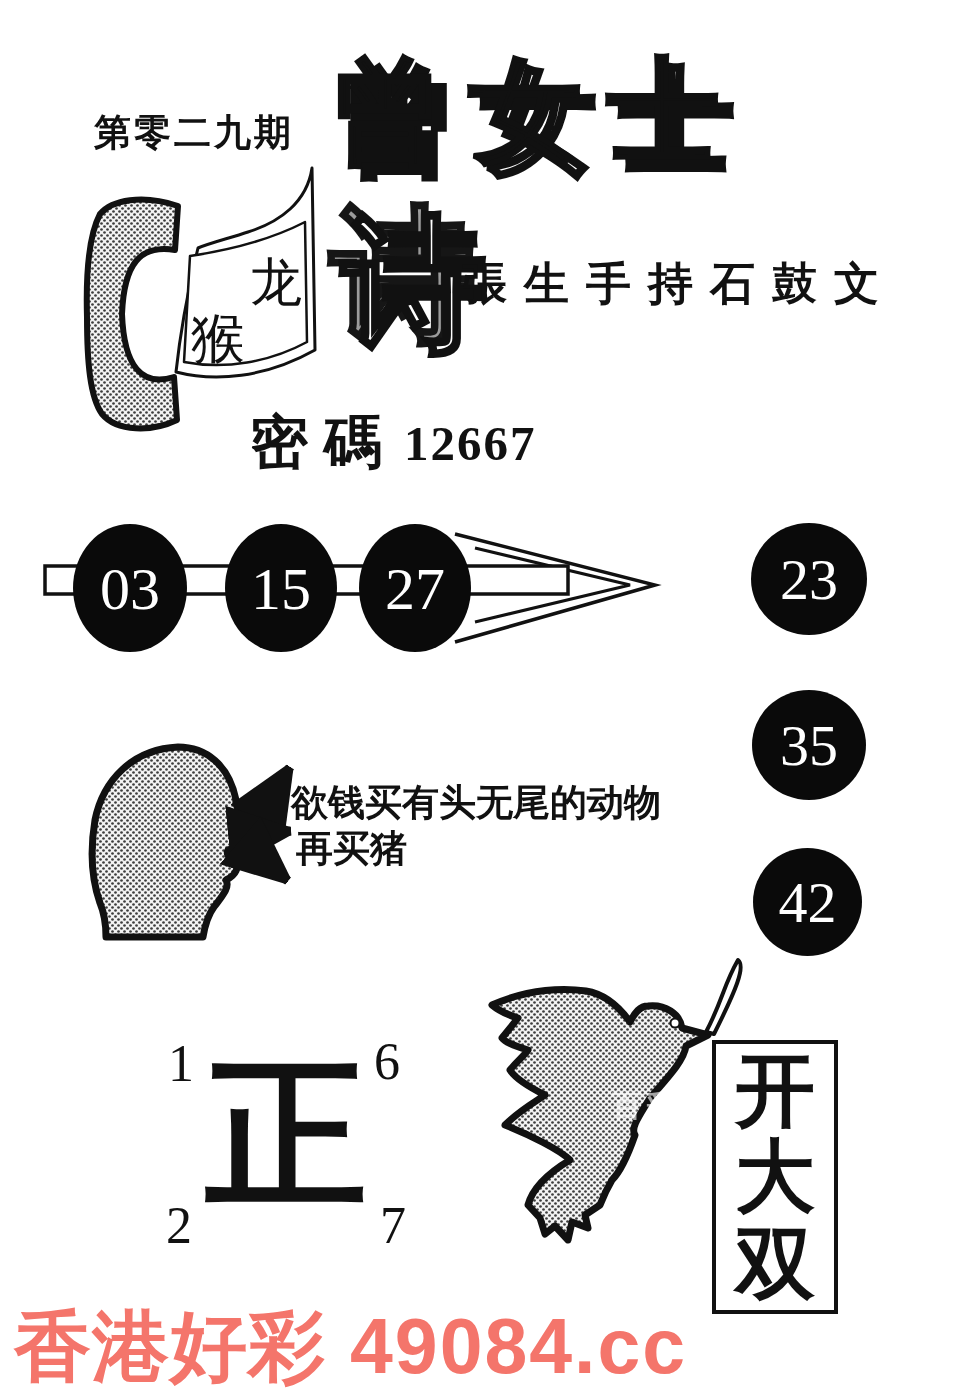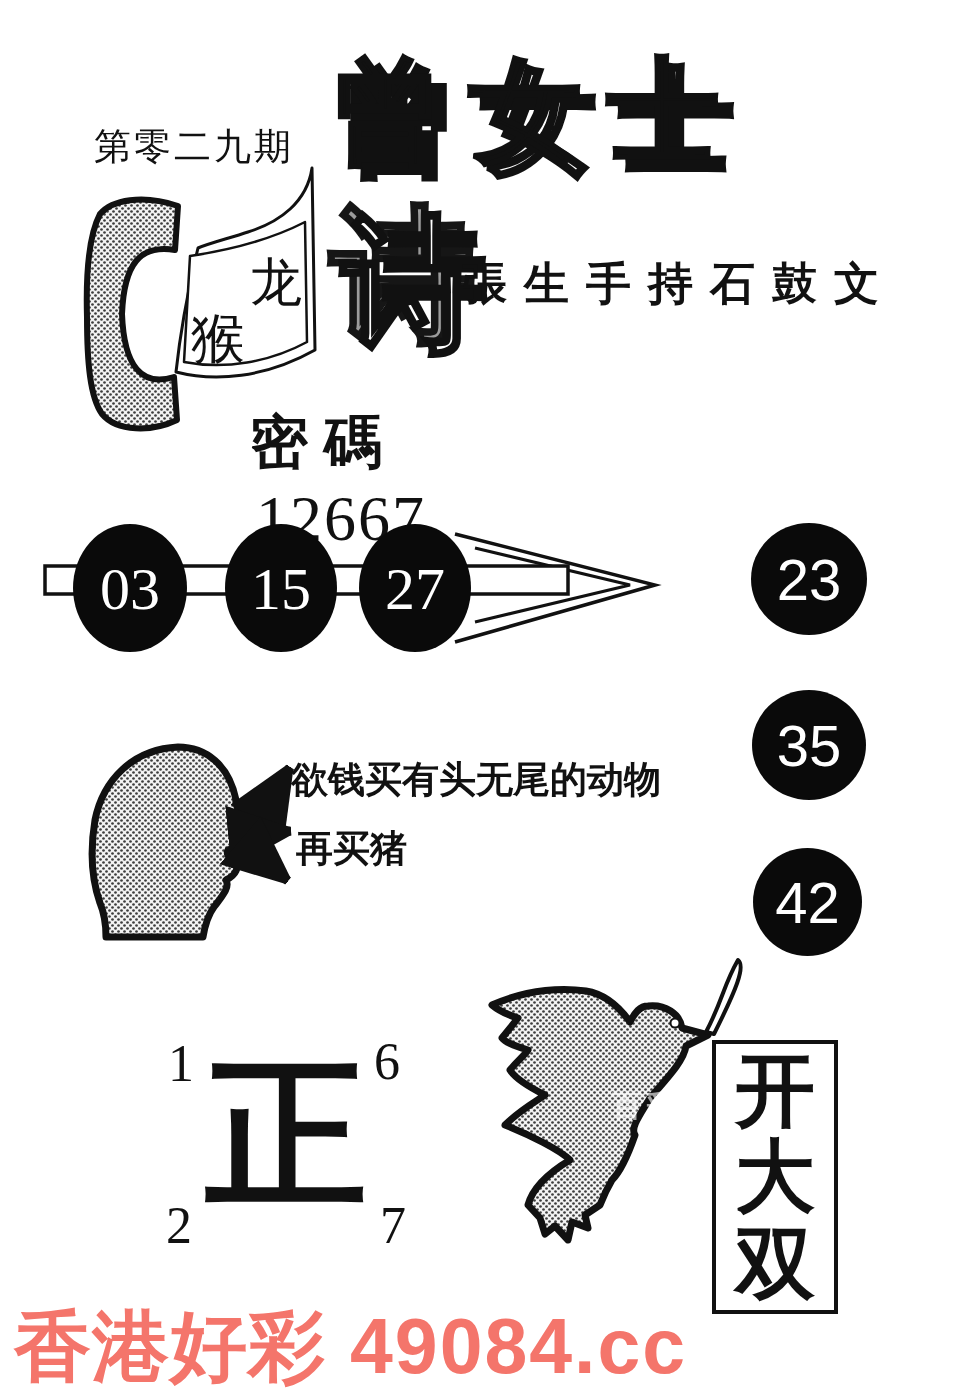--- a/index.html
+++ b/index.html
@@ -4,43 +4,43 @@
 <style>
   html,body{margin:0;padding:0;background:#888;}
   .page{
     position:relative;width:961px;height:1388px;margin:0 auto;
     background:#ffffff;overflow:hidden;
     font-family:"Liberation Serif","DejaVu Serif",serif;color:#111;
   }
   .abs{position:absolute;}
 
   
-  .issue{left:94px;top:122px;font-size:37px;letter-spacing:3px;font-weight:400;}
+  .issue{left:94px;top:108px;font-size:37px;letter-spacing:3px;font-weight:700;}
 
   
   .title3d{left:330px;top:44px;font-size:114px;font-weight:700;letter-spacing:24px;line-height:1.2;white-space:nowrap;}
   .title3d .back{position:absolute;left:14px;top:11px;color:#fff;-webkit-text-stroke:5px #111;}
   .title3d .front{position:relative;color:#111;-webkit-text-stroke:2px #111;}
 
   
   .shi3d{left:330px;top:196px;font-size:146px;font-weight:900;line-height:1.1;}
   .shi3d .back{position:absolute;left:0;top:0;color:#9c9c9c;-webkit-text-stroke:3px #161616;}
   .shi3d .front{position:relative;left:12px;top:10px;color:#fff;-webkit-text-stroke:4px #111;}
 
   .poem1{left:462px;top:218px;font-size:45px;letter-spacing:17px;font-weight:600;white-space:nowrap;margin-top:36px;}
   .poem2{left:457px;top:288px;font-size:45px;letter-spacing:17px;font-weight:600;white-space:nowrap;}
 
-  .pw{left:250px;top:404px;display:flex;align-items:flex-start;flex-direction:column;}
+  .pw{left:250px;top:404px;display:flex;align-items:center;}
   .pw .lbl{font-size:58px;font-weight:900;letter-spacing:16px;}
-  .pw .val{font-size:64px;margin-left:6px;letter-spacing:2px;}
+  .pw .val{font-size:49px;margin-left:6px;letter-spacing:2px;font-weight:bold;}
 
   .circle{background:#0a0a0a;border-radius:50%;display:flex;align-items:center;justify-content:center;}
-  .circle span{color:#fff;font-size:58px;font-family:Liberation Sans, sans-serif;}
+  .circle span{color:#fff;font-size:58px;font-family:Liberation Serif, serif;}
 
-  .hint1{left:291px;top:755px;font-size:37px;font-weight:600;white-space:nowrap;text-align:right;}
+  .hint1{left:291px;top:778px;font-size:37px;font-weight:600;white-space:nowrap;text-align:right;}
   .hint2{left:296px;top:824px;font-size:37px;font-weight:600;}
 
   .t-num{font-size:52px;}
   .tally{left:205px;top:1055px;font-size:162px;font-weight:900;line-height:1;}
 
   .watermark{left:597px;top:1086px;font-size:30px;letter-spacing:4px;color:rgba(255,255,255,0.62);font-weight:700;padding-left:15px;}
 
   .verdict{left:712px;top:1040px;width:118px;height:266px;border:4px solid #111;
     display:flex;flex-direction:column;align-items:center;justify-content:space-evenly;}
   .verdict span{font-size:80px;font-weight:900;line-height:1;}

